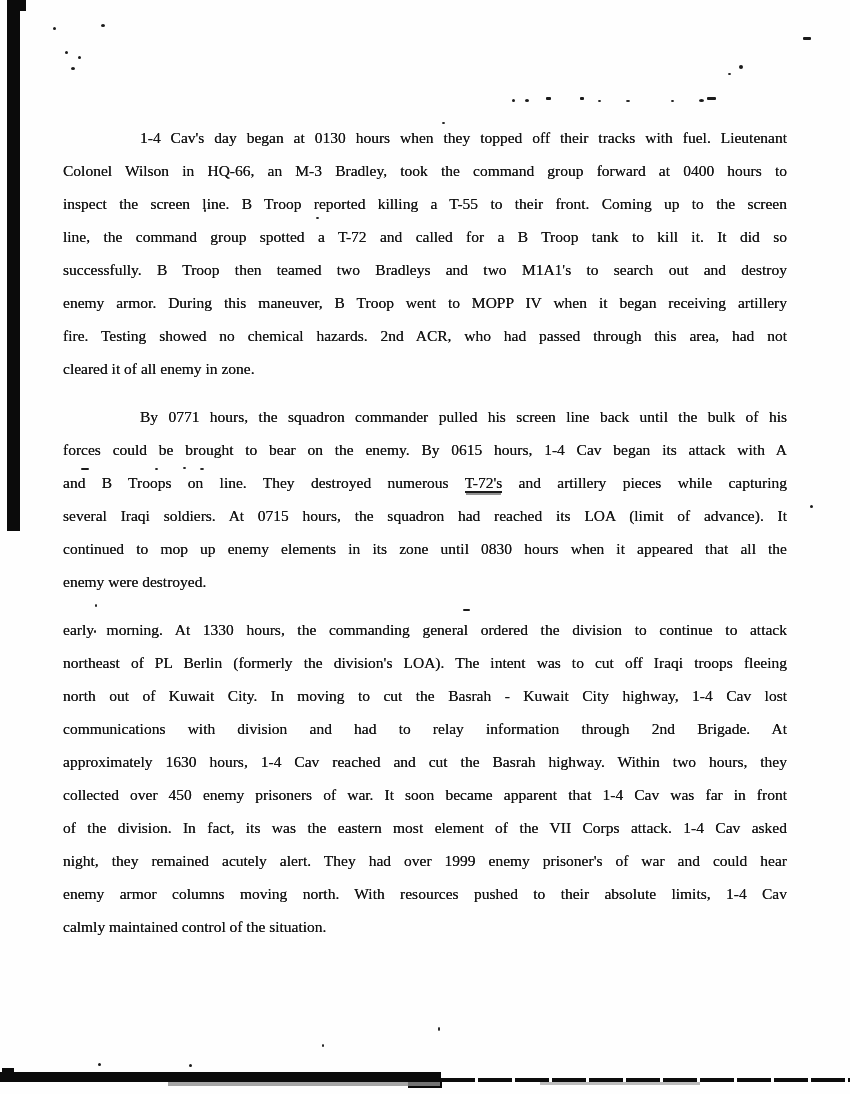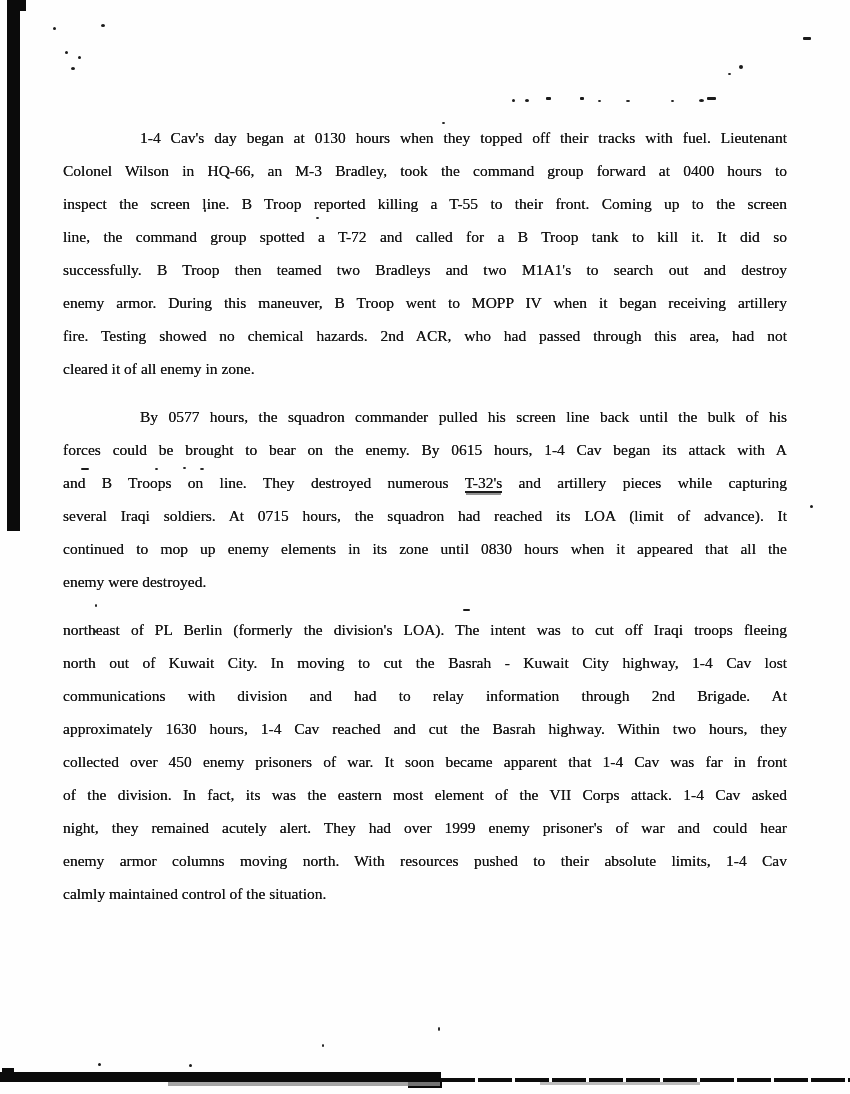--- a/index.html
+++ b/index.html
@@ -66,28 +66,29 @@
         <div class="line first">1-4 Cav's day began at 0130 hours when they topped off their tracks with fuel. Lieutenant</div>
         <div class="line">Colonel Wilson in HQ-66, an M-3 Bradley, took the command group forward at 0400 hours to</div>
         <div class="line">inspect the screen line. B Troop reported killing a T-55 to their front. Coming up to the screen</div>
         <div class="line">line, the command group spotted a T-72 and called for a B Troop tank to kill it. It did so</div>
         <div class="line">successfully. B Troop then teamed two Bradleys and two M1A1's to search out and destroy</div>
         <div class="line">enemy armor. During this maneuver, B Troop went to MOPP IV when it began receiving artillery</div>
         <div class="line">fire. Testing showed no chemical hazards. 2nd ACR, who had passed through this area, had not</div>
         <div class="line last">cleared it of all enemy in zone.</div>
       </div>
       <div class="paragraph">
-        <div class="line first">By 0577 hours, the squadron commander pulled his screen line back until the bulk of his</div>
+        <div class="line first">By 0771 hours, the squadron commander pulled his screen line back until the bulk of his</div>
         <div class="line">forces could be brought to bear on the enemy. By 0615 hours, 1-4 Cav began its attack with A</div>
-        <div class="line">and B Troops on line. They destroyed numerous <span class="underline">T-32's</span> and artillery pieces while capturing</div>
+        <div class="line">and B Troops on line. They destroyed numerous <span class="underline">T-72's</span> and artillery pieces while capturing</div>
         <div class="line">several Iraqi soldiers. At 0715 hours, the squadron had reached its LOA (limit of advance). It</div>
         <div class="line">continued to mop up enemy elements in its zone until 0830 hours when it appeared that all the</div>
         <div class="line last">enemy were destroyed.</div>
       </div>
       <div class="paragraph">
+        <div class="line">early morning. At 1330 hours, the commanding general ordered the division to continue to attack</div>
         <div class="line">northeast of PL Berlin (formerly the division's LOA). The intent was to cut off Iraqi troops fleeing</div>
         <div class="line">north out of Kuwait City. In moving to cut the Basrah - Kuwait City highway, 1-4 Cav lost</div>
         <div class="line">communications with division and had to relay information through 2nd Brigade. At</div>
         <div class="line">approximately 1630 hours, 1-4 Cav reached and cut the Basrah highway. Within two hours, they</div>
         <div class="line">collected over 450 enemy prisoners of war. It soon became apparent that 1-4 Cav was far in front</div>
         <div class="line">of the division. In fact, its was the eastern most element of the VII Corps attack. 1-4 Cav asked</div>
         <div class="line">night, they remained acutely alert. They had over 1999 enemy prisoner's of war and could hear</div>
         <div class="line">enemy armor columns moving north. With resources pushed to their absolute limits, 1-4 Cav</div>
         <div class="line last">calmly maintained control of the situation.</div>
       </div>

